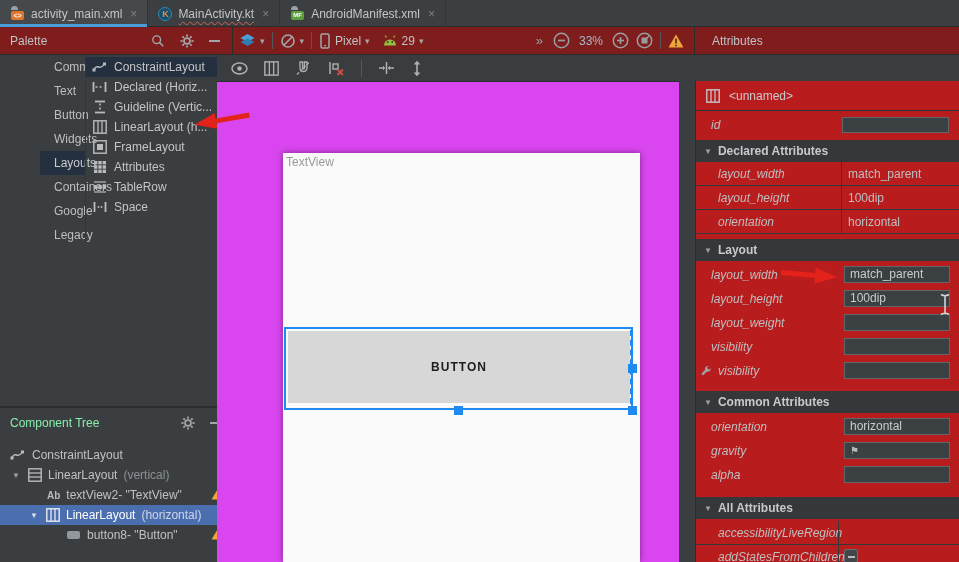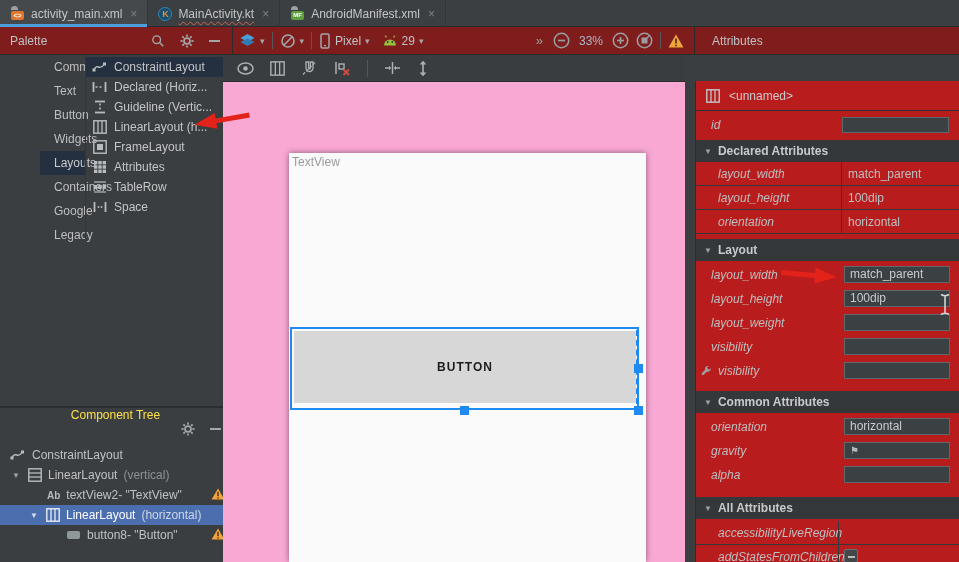--- a/index.html
+++ b/index.html
@@ -43,33 +43,33 @@
   #cats { left:0; top:55px; width:85px; height:194px;padding-left:40px; }
   .cat { height:24px; line-height:24px; padding-left:14px; color:#bdbfc1; }
   .cat.sel { background:#24303f; color:#c9cbcd; }
   #pitems { left:85px; top:55px; width:148px; height:184px; border-left:1px solid #333639; padding-top:2px; }
   .pitem { height:20px; display:flex; align-items:center; gap:7px; padding-left:6px; color:#c3c5c7; white-space:nowrap; }
   .pitem.sel { background:#24303f; }
   .pic { width:15px; height:15px; flex:0 0 auto; display:flex; align-items:center; justify-content:center; }
 
   
   #tree { left:0; top:406px; width:233px; height:156px; border-top:2px solid #2a2c2e; background:#3b3e40; }
-  #tree-hdr { display:flex; align-items:center; height:30px; padding:0 12px 0 10px; color:#fde047;flex-direction:column; }
+  #tree-hdr { display:flex; align-items:center; height:30px; padding:0 12px 0 10px; color:#86efac; }
   .trow { position:absolute; left:0; width:233px; height:20px; display:flex; align-items:center; white-space:nowrap; }
   .trow.sel { background:#4b6eaf; color:#fff; }
   .tsuffix { color:#8c9093; }
   .trow.sel .tsuffix { color:#ccd6e8;text-align:right; }
   .texp { font-size:8px; color:#9da0a2; width:10px; }
   .trow.sel .texp { color:#d7dee9; }
   .ab-glyph { font-size:10px; font-weight:bold; color:#b8babc; }
   .btn-glyph { width:13px; height:8px; background:#91989c; border-radius:2px; }
   .twarn { position:absolute; left:211px; top:3px; }
 
   
-  #design { left:223px; top:55px; width:462px; height:507px; background:#f9a8d4; }
+  #design { left:217px; top:55px; width:462px; height:507px; background:#d946ef; }
   #stoolbar { position:absolute; left:0; top:0; width:462px; height:27px; background:#3a3d3f; border-bottom:1px solid #2b2d2f; display:flex; align-items:center; gap:16px; padding-left:14px; }
   #screen { position:absolute; left:66px; top:98px; width:357px; height:409px; background:#fafafa; box-shadow:0 0 6px rgba(0,0,0,.45); }
   #tv-label { position:absolute; left:3px; top:2px; color:#9a9a9a; font-size:12px; }
   #sel-layout { position:absolute; left:1px; top:174px; width:349px; height:83px; border:2px solid #1f8af0; }
   #btn-widget { position:absolute; left:2px; top:2px; right:1px; bottom:5px; background:#d7d7d7; display:flex; align-items:center; justify-content:center; font-weight:bold; font-size:12px; letter-spacing:1px; color:#1d1d1d; }
   .dash-edge { position:absolute; right:-1px; top:1px; bottom:4px; width:0; border-right:2px dashed #1f8af0; }
   .handle { position:absolute; width:9px; height:9px; background:#1f8af0; }
   .h-bc { left:calc(50% - 5px); bottom:-7px; }
   .h-br { right:-6px; bottom:-7px; }
   .h-rm { right:-6px; top:calc(50% - 5px); }

